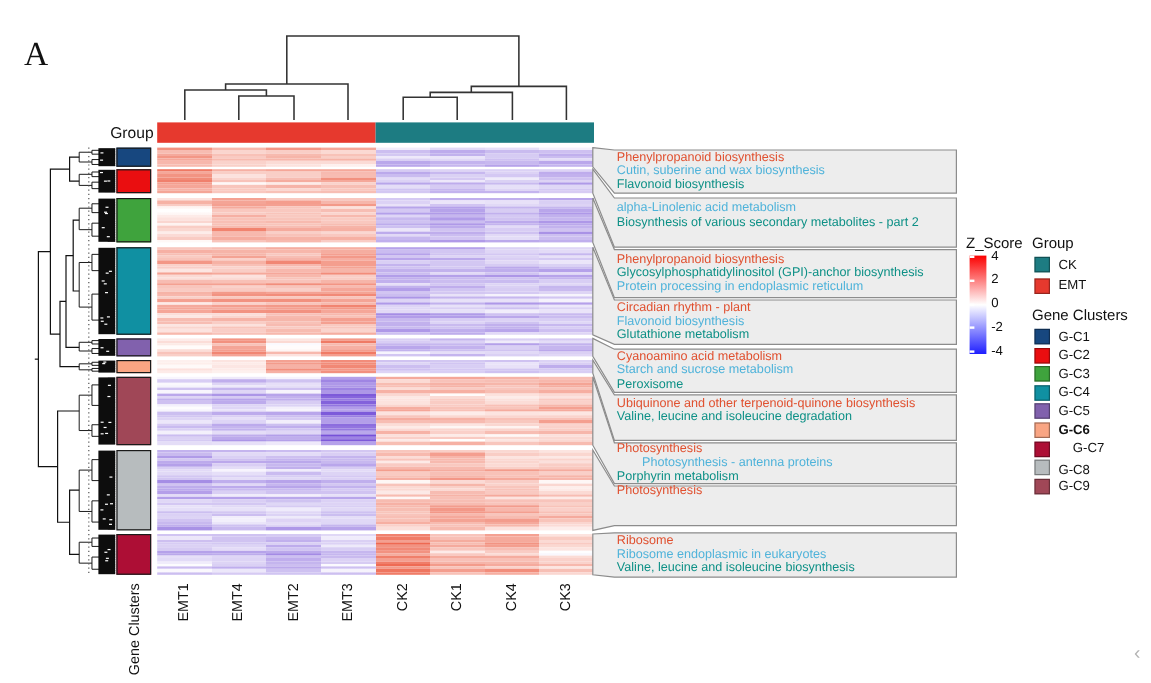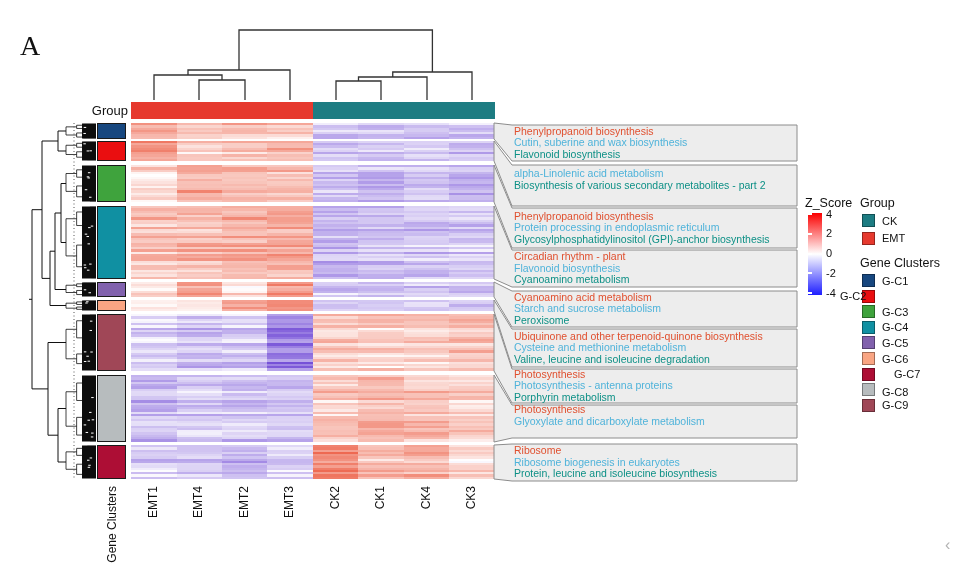--- a/index.html
+++ b/index.html
@@ -1066,51 +1066,49 @@
         <div style="color: rgb(224, 80, 47);">Phenylpropanoid biosynthesis</div>
         <div style="color: rgb(79, 179, 218);">Cutin, suberine and wax biosynthesis</div>
         <div style="color: rgb(13, 144, 134);">Flavonoid biosynthesis</div>
       </div>
       <div class="pathway-box-text" style="top: 168.25px;">
         <div style="color: rgb(79, 179, 218);">alpha-Linolenic acid metabolism</div>
         <div style="color: rgb(13, 144, 134);">Biosynthesis of various secondary metabolites - part 2</div>
       </div>
       <div class="pathway-box-text" style="top: 210.75px;">
         <div style="color: rgb(224, 80, 47);">Phenylpropanoid biosynthesis</div>
+        <div style="color: rgb(13, 144, 134);">Glycosylphosphatidylinositol (GPI)-anchor biosynthesis</div>
         <div style="color: rgb(79, 179, 218);">Protein processing in endoplasmic reticulum</div>
-        <div style="color: rgb(13, 144, 134);">Glycosylphosphatidylinositol (GPI)-anchor biosynthesis</div>
       </div>
       <div class="pathway-box-text" style="top: 251.25px;">
         <div style="color: rgb(224, 80, 47);">Circadian rhythm - plant</div>
         <div style="color: rgb(79, 179, 218);">Flavonoid biosynthesis</div>
-        <div style="color: rgb(13, 144, 134);">Cyanoamino metabolism</div>
+        <div style="color: rgb(13, 144, 134);">Glutathione metabolism</div>
       </div>
       <div class="pathway-box-text" style="top: 291.75px;">
         <div style="color: rgb(224, 80, 47);">Cyanoamino acid metabolism</div>
         <div style="color: rgb(79, 179, 218);">Starch and sucrose metabolism</div>
         <div style="color: rgb(13, 144, 134);">Peroxisome</div>
       </div>
       <div class="pathway-box-text" style="top: 330.75px;">
         <div style="color: rgb(224, 80, 47);">Ubiquinone and other terpenoid-quinone biosynthesis</div>
-        <div style="color: rgb(79, 179, 218);">Cysteine and methionine metabolism</div>
         <div style="color: rgb(13, 144, 134);">Valine, leucine and isoleucine degradation</div>
       </div>
       <div class="pathway-box-text" style="top: 368.75px;">
         <div style="color: rgb(224, 80, 47);">Photosynthesis</div>
-        <div style="color: rgb(79, 179, 218);">Photosynthesis - antenna proteins</div>
+        <div style="color: rgb(79, 179, 218); margin-left: 21px;">Photosynthesis - antenna proteins</div>
         <div style="color: rgb(13, 144, 134);">Porphyrin metabolism</div>
       </div>
       <div class="pathway-box-text" style="top: 404.25px;">
         <div style="color: rgb(224, 80, 47);">Photosynthesis</div>
-        <div style="color: rgb(79, 179, 218);">Glyoxylate and dicarboxylate metabolism</div>
       </div>
       <div class="pathway-box-text" style="top: 445.25px;">
         <div style="color: rgb(224, 80, 47);">Ribosome</div>
-        <div style="color: rgb(79, 179, 218);">Ribosome biogenesis in eukaryotes</div>
-        <div style="color: rgb(13, 144, 134);">Protein, leucine and isoleucine biosynthesis</div>
+        <div style="color: rgb(79, 179, 218);">Ribosome endoplasmic in eukaryotes</div>
+        <div style="color: rgb(13, 144, 134);">Valine, leucine and isoleucine biosynthesis</div>
       </div>
     </div>
 
   <div id="col-labels">
       <div class="abs vlabel" style="left: 145.75px; top: 486px;">EMT1</div>
       <div class="abs vlabel" style="left: 191.25px; top: 486px;">EMT4</div>
       <div class="abs vlabel" style="left: 236.75px; top: 486px;">EMT2</div>
       <div class="abs vlabel" style="left: 282.25px; top: 486px;">EMT3</div>
       <div class="abs vlabel" style="left: 327.75px; top: 486px;">CK2</div>
       <div class="abs vlabel" style="left: 373.25px; top: 486px;">CK1</div>
@@ -1140,29 +1138,29 @@
       <div class="legend-label" style="left: 882px; top: 214.5px;">CK</div>
       <div class="legend-swatch" style="left: 862px; top: 231.5px; background: rgb(230, 57, 46);"></div>
       <div class="legend-label" style="left: 882px; top: 232px;">EMT</div>
     </div>
 
   <div class="legend-title" style="left:860px;top:256px;">Gene Clusters</div>
   <div id="cluster-legend-items">
       <div class="legend-swatch" style="left: 862px; top: 274px; background: rgb(23, 71, 127);"></div>
       <div class="legend-label" style="left: 882px; top: 274.5px;">G-C1</div>
       <div class="legend-swatch" style="left: 862px; top: 289.6px; background: rgb(234, 14, 16);"></div>
-      <div class="legend-label" style="left: 840px; top: 290.1px;">G-C2</div>
+      <div class="legend-label" style="left: 882px; top: 290.1px;">G-C2</div>
       <div class="legend-swatch" style="left: 862px; top: 305.2px; background: rgb(63, 163, 61);"></div>
       <div class="legend-label" style="left: 882px; top: 305.7px;">G-C3</div>
       <div class="legend-swatch" style="left: 862px; top: 320.8px; background: rgb(16, 144, 162);"></div>
       <div class="legend-label" style="left: 882px; top: 321.3px;">G-C4</div>
       <div class="legend-swatch" style="left: 862px; top: 336.4px; background: rgb(129, 97, 173);"></div>
       <div class="legend-label" style="left: 882px; top: 336.9px;">G-C5</div>
       <div class="legend-swatch" style="left: 862px; top: 352px; background: rgb(249, 165, 131);"></div>
-      <div class="legend-label" style="left: 882px; top: 352.5px;">G-C6</div>
+      <div class="legend-label" style="left: 882px; top: 352.5px; font-weight: bold;">G-C6</div>
       <div class="legend-swatch" style="left: 862px; top: 367.6px; background: rgb(173, 14, 53);"></div>
       <div class="legend-label" style="left: 882px; top: 368.1px; margin-left: 12px;">G-C7</div>
       <div class="legend-swatch" style="left: 862px; top: 383.2px; background: rgb(183, 188, 190);"></div>
       <div class="legend-label" style="left: 882px; top: 386px;">G-C8</div>
       <div class="legend-swatch" style="left: 862px; top: 398.8px; background: rgb(160, 71, 87);"></div>
       <div class="legend-label" style="left: 882px; top: 399.3px;">G-C9</div>
     </div>
 
   <div class="abs corner-glyph" style="left:945px;top:536px;">‹</div>
 </div>

